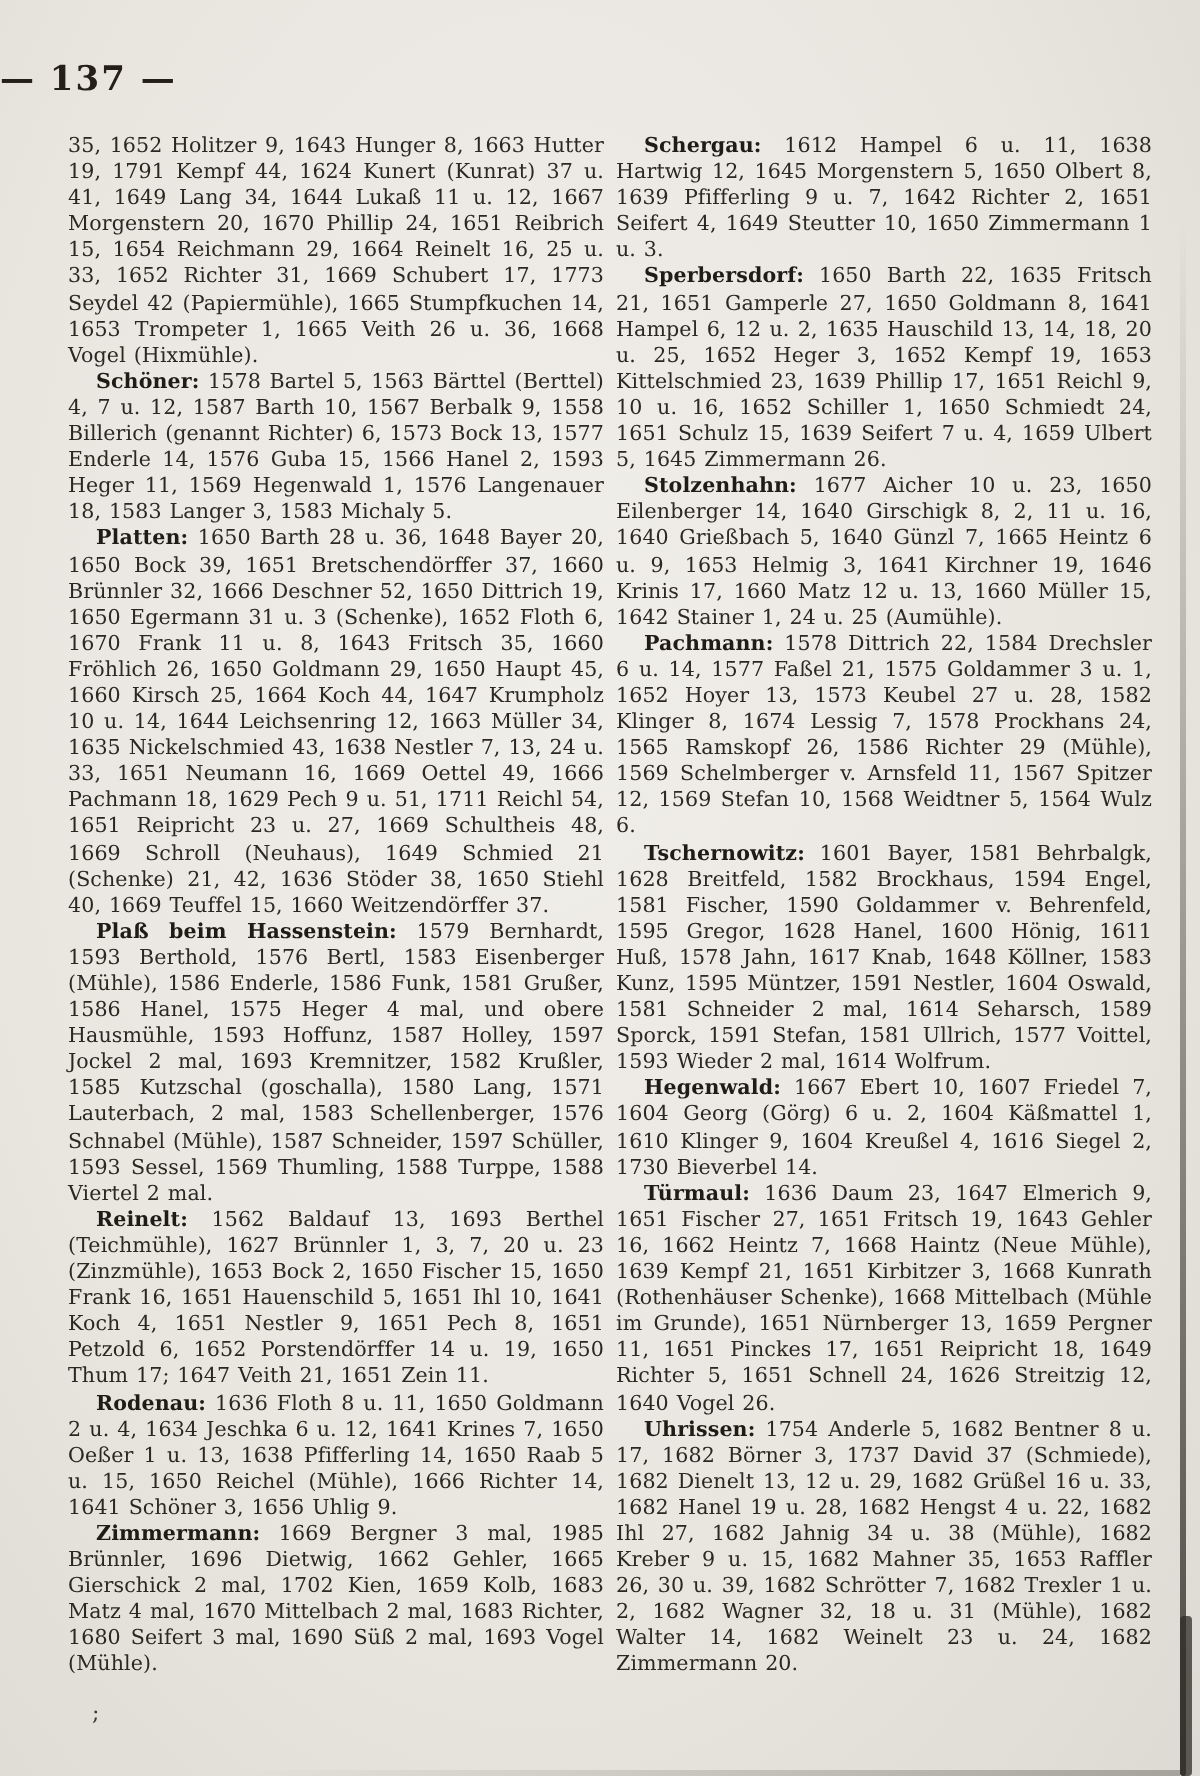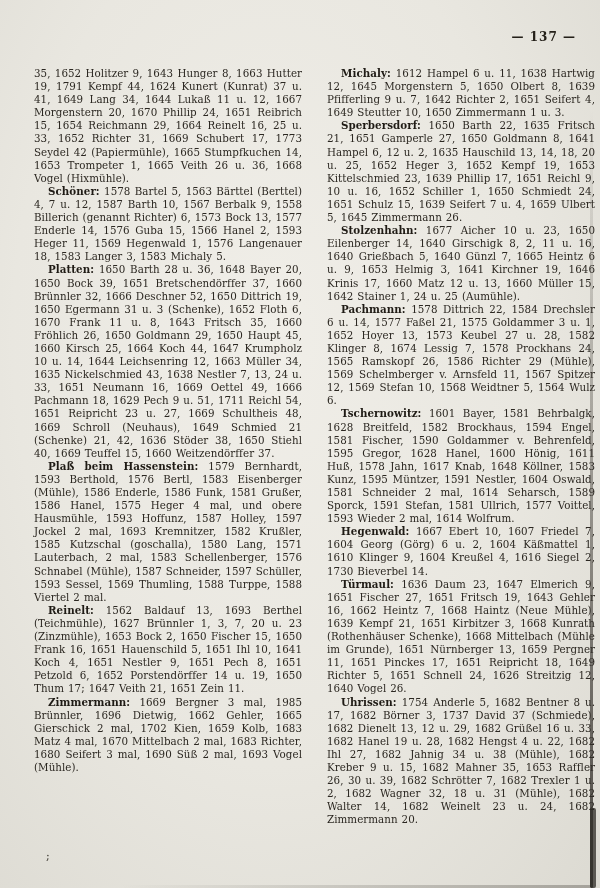--- a/index.html
+++ b/index.html
@@ -10,27 +10,27 @@
     background: #e3e1da;
     font-family: "DejaVu Serif", "Liberation Serif", serif;
     color: #29251f;
   }
   .scan {
     position: absolute; inset: 0;
     background: radial-gradient(ellipse at 45% 38%, #f0eee8 0%, #e9e7e0 55%, #dcdad2 100%);
   }
   .page-number {
     position: absolute; top: 30px; left: 0; right: 24px;
-    text-align: right;
-    font-size: 12px; font-weight: bold; letter-spacing: 1px;
+    text-align: left;
+    font-size: 17px; font-weight: bold; letter-spacing: 1px;
     color: #242019;
   }
   .columns {
     position: absolute; top: 67px; left: 34px;
-    display: flex; gap: 25px;
+    display: flex; gap: 6px;
   }
   .col { width: 268px; }
   .para {
     margin: 0;
     text-align: justify;
     font-size: 10.3px;
     line-height: 13.1px;
     word-spacing: 0.6px;
     letter-spacing: 0.05px;
     text-indent: 14px;
@@ -66,25 +66,26 @@
   <div class="page-number">— 137 —</div>
 
   <div class="columns">
 
     <div class="col">
       <p class="para noindent"><span class="hdr"></span> <span>35, 1652 Holitzer 9, 1643 Hunger 8, 1663 Hutter 19, 1791 Kempf 44, 1624 Kunert (Kunrat) 37 u. 41, 1649 Lang 34, 1644 Lukaß 11 u. 12, 1667 Morgenstern 20, 1670 Phillip 24, 1651 Reibrich 15, 1654 Reichmann 29, 1664 Reinelt 16, 25 u. 33, 1652 Richter 31, 1669 Schubert 17, 1773 Seydel 42 (Papiermühle), 1665 Stumpfkuchen 14, 1653 Trompeter 1, 1665 Veith 26 u. 36, 1668 Vogel (Hixmühle).</span></p>
       <p class="para"><span class="hdr">Schöner:</span> <span>1578 Bartel 5, 1563 Bärttel (Berttel) 4, 7 u. 12, 1587 Barth 10, 1567 Berbalk 9, 1558 Billerich (genannt Richter) 6, 1573 Bock 13, 1577 Enderle 14, 1576 Guba 15, 1566 Hanel 2, 1593 Heger 11, 1569 Hegenwald 1, 1576 Langenauer 18, 1583 Langer 3, 1583 Michaly 5.</span></p>
       <p class="para"><span class="hdr">Platten:</span> <span>1650 Barth 28 u. 36, 1648 Bayer 20, 1650 Bock 39, 1651 Bretschendörffer 37, 1660 Brünnler 32, 1666 Deschner 52, 1650 Dittrich 19, 1650 Egermann 31 u. 3 (Schenke), 1652 Floth 6, 1670 Frank 11 u. 8, 1643 Fritsch 35, 1660 Fröhlich 26, 1650 Goldmann 29, 1650 Haupt 45, 1660 Kirsch 25, 1664 Koch 44, 1647 Krumpholz 10 u. 14, 1644 Leichsenring 12, 1663 Müller 34, 1635 Nickelschmied 43, 1638 Nestler 7, 13, 24 u. 33, 1651 Neumann 16, 1669 Oettel 49, 1666 Pachmann 18, 1629 Pech 9 u. 51, 1711 Reichl 54, 1651 Reipricht 23 u. 27, 1669 Schultheis 48, 1669 Schroll (Neuhaus), 1649 Schmied 21 (Schenke) 21, 42, 1636 Stöder 38, 1650 Stiehl 40, 1669 Teuffel 15, 1660 Weitzendörffer 37.</span></p>
       <p class="para"><span class="hdr">Plaß beim Hassenstein:</span> <span>1579 Bernhardt, 1593 Berthold, 1576 Bertl, 1583 Eisenberger (Mühle), 1586 Enderle, 1586 Funk, 1581 Grußer, 1586 Hanel, 1575 Heger 4 mal, und obere Hausmühle, 1593 Hoffunz, 1587 Holley, 1597 Jockel 2 mal, 1693 Kremnitzer, 1582 Krußler, 1585 Kutzschal (goschalla), 1580 Lang, 1571 Lauterbach, 2 mal, 1583 Schellenberger, 1576 Schnabel (Mühle), 1587 Schneider, 1597 Schüller, 1593 Sessel, 1569 Thumling, 1588 Turppe, 1588 Viertel 2 mal.</span></p>
       <p class="para"><span class="hdr">Reinelt:</span> <span>1562 Baldauf 13, 1693 Berthel (Teichmühle), 1627 Brünnler 1, 3, 7, 20 u. 23 (Zinzmühle), 1653 Bock 2, 1650 Fischer 15, 1650 Frank 16, 1651 Hauenschild 5, 1651 Ihl 10, 1641 Koch 4, 1651 Nestler 9, 1651 Pech 8, 1651 Petzold 6, 1652 Porstendörffer 14 u. 19, 1650 Thum 17; 1647 Veith 21, 1651 Zein 11.</span></p>
+      <p class="para"><span class="hdr">Rodenau:</span> <span>1636 Floth 8 u. 11, 1650 Goldmann 2 u. 4, 1634 Jeschka 6 u. 12, 1641 Krines 7, 1650 Oeßer 1 u. 13, 1638 Pfifferling 14, 1650 Raab 5 u. 15, 1650 Reichel (Mühle), 1666 Richter 14, 1641 Schöner 3, 1656 Uhlig 9.</span></p>
       <p class="para"><span class="hdr">Zimmermann:</span> <span>1669 Bergner 3 mal, 1985 Brünnler, 1696 Dietwig, 1662 Gehler, 1665 Gierschick 2 mal, 1702 Kien, 1659 Kolb, 1683 Matz 4 mal, 1670 Mittelbach 2 mal, 1683 Richter, 1680 Seifert 3 mal, 1690 Süß 2 mal, 1693 Vogel (Mühle).</span></p>
     </div>
 
     <div class="col">
-      <p class="para"><span class="hdr">Michaly:</span> <span>1612 Hampel 6 u. 11, 1638 Hartwig 12, 1645 Morgenstern 5, 1650 Olbert 8, 1639 Pfifferling 9 u. 7, 1642 Richter 2, 1651 Seifert 4, 1649 Steutter 10, 1650 Zimmermann 1 u. 3.</span></p>
+      <p class="para"><span class="hdr">Schergau:</span> <span>1612 Hampel 6 u. 11, 1638 Hartwig 12, 1645 Morgenstern 5, 1650 Olbert 8, 1639 Pfifferling 9 u. 7, 1642 Richter 2, 1651 Seifert 4, 1649 Steutter 10, 1650 Zimmermann 1 u. 3.</span></p>
       <p class="para"><span class="hdr">Sperbersdorf:</span> <span>1650 Barth 22, 1635 Fritsch 21, 1651 Gamperle 27, 1650 Goldmann 8, 1641 Hampel 6, 12 u. 2, 1635 Hauschild 13, 14, 18, 20 u. 25, 1652 Heger 3, 1652 Kempf 19, 1653 Kittelschmied 23, 1639 Phillip 17, 1651 Reichl 9, 10 u. 16, 1652 Schiller 1, 1650 Schmiedt 24, 1651 Schulz 15, 1639 Seifert 7 u. 4, 1659 Ulbert 5, 1645 Zimmermann 26.</span></p>
       <p class="para"><span class="hdr">Stolzenhahn:</span> <span>1677 Aicher 10 u. 23, 1650 Eilenberger 14, 1640 Girschigk 8, 2, 11 u. 16, 1640 Grießbach 5, 1640 Günzl 7, 1665 Heintz 6 u. 9, 1653 Helmig 3, 1641 Kirchner 19, 1646 Krinis 17, 1660 Matz 12 u. 13, 1660 Müller 15, 1642 Stainer 1, 24 u. 25 (Aumühle).</span></p>
       <p class="para"><span class="hdr">Pachmann:</span> <span>1578 Dittrich 22, 1584 Drechsler 6 u. 14, 1577 Faßel 21, 1575 Goldammer 3 u. 1, 1652 Hoyer 13, 1573 Keubel 27 u. 28, 1582 Klinger 8, 1674 Lessig 7, 1578 Prockhans 24, 1565 Ramskopf 26, 1586 Richter 29 (Mühle), 1569 Schelmberger v. Arnsfeld 11, 1567 Spitzer 12, 1569 Stefan 10, 1568 Weidtner 5, 1564 Wulz 6.</span></p>
       <p class="para"><span class="hdr">Tschernowitz:</span> <span>1601 Bayer, 1581 Behrbalgk, 1628 Breitfeld, 1582 Brockhaus, 1594 Engel, 1581 Fischer, 1590 Goldammer v. Behrenfeld, 1595 Gregor, 1628 Hanel, 1600 Hönig, 1611 Huß, 1578 Jahn, 1617 Knab, 1648 Köllner, 1583 Kunz, 1595 Müntzer, 1591 Nestler, 1604 Oswald, 1581 Schneider 2 mal, 1614 Seharsch, 1589 Sporck, 1591 Stefan, 1581 Ullrich, 1577 Voittel, 1593 Wieder 2 mal, 1614 Wolfrum.</span></p>
       <p class="para"><span class="hdr">Hegenwald:</span> <span>1667 Ebert 10, 1607 Friedel 7, 1604 Georg (Görg) 6 u. 2, 1604 Käßmattel 1, 1610 Klinger 9, 1604 Kreußel 4, 1616 Siegel 2, 1730 Bieverbel 14.</span></p>
       <p class="para"><span class="hdr">Türmaul:</span> <span>1636 Daum 23, 1647 Elmerich 9, 1651 Fischer 27, 1651 Fritsch 19, 1643 Gehler 16, 1662 Heintz 7, 1668 Haintz (Neue Mühle), 1639 Kempf 21, 1651 Kirbitzer 3, 1668 Kunrath (Rothenhäuser Schenke), 1668 Mittelbach (Mühle im Grunde), 1651 Nürnberger 13, 1659 Pergner 11, 1651 Pinckes 17, 1651 Reipricht 18, 1649 Richter 5, 1651 Schnell 24, 1626 Streitzig 12, 1640 Vogel 26.</span></p>
       <p class="para"><span class="hdr">Uhrissen:</span> <span>1754 Anderle 5, 1682 Bentner 8 u. 17, 1682 Börner 3, 1737 David 37 (Schmiede), 1682 Dienelt 13, 12 u. 29, 1682 Grüßel 16 u. 33, 1682 Hanel 19 u. 28, 1682 Hengst 4 u. 22, 1682 Ihl 27, 1682 Jahnig 34 u. 38 (Mühle), 1682 Kreber 9 u. 15, 1682 Mahner 35, 1653 Raffler 26, 30 u. 39, 1682 Schrötter 7, 1682 Trexler 1 u. 2, 1682 Wagner 32, 18 u. 31 (Mühle), 1682 Walter 14, 1682 Weinelt 23 u. 24, 1682 Zimmermann 20.</span></p>
     </div>
 
   </div>

